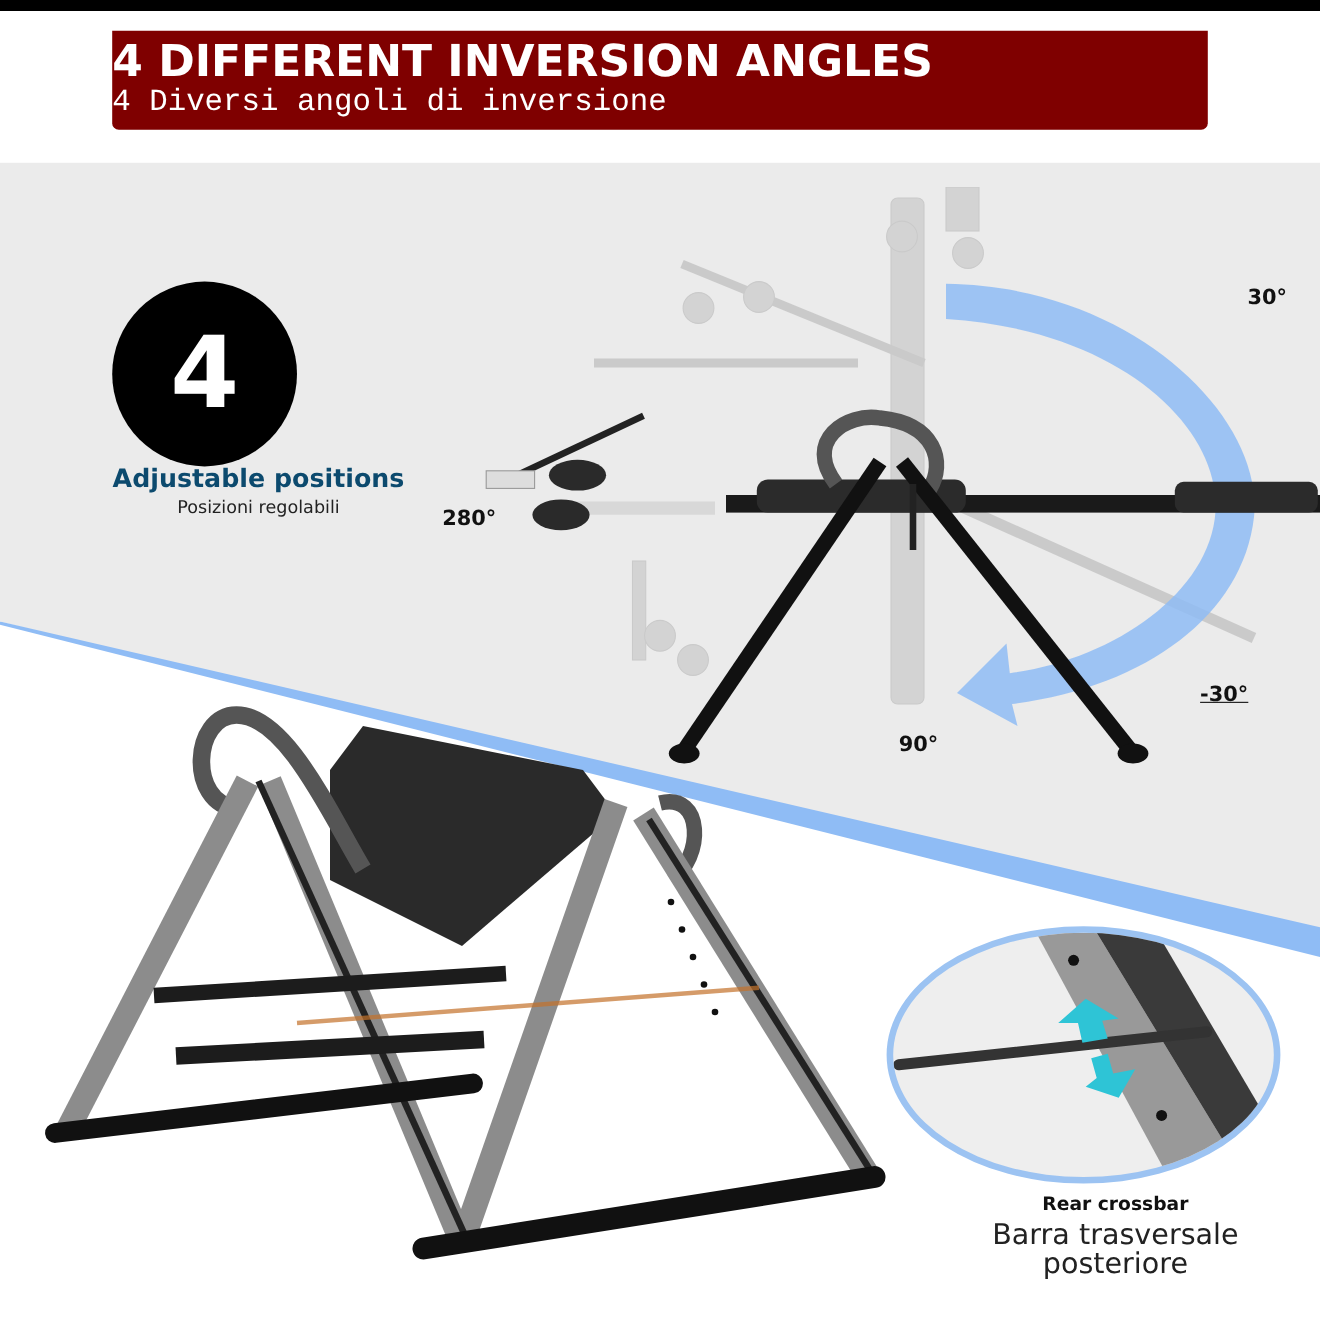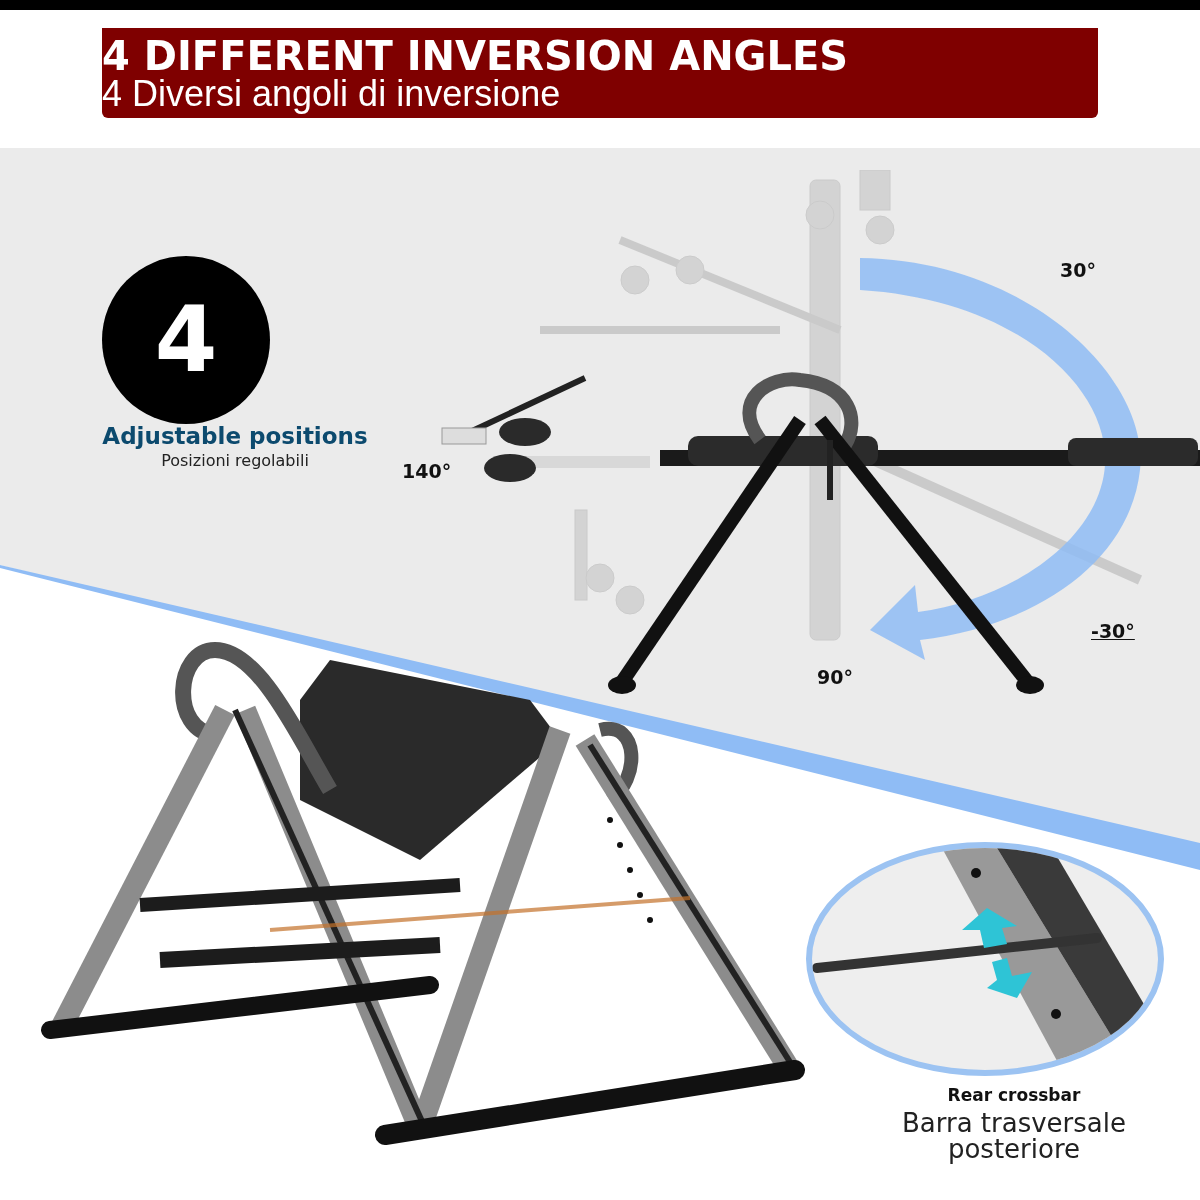--- a/index.html
+++ b/index.html
@@ -1,20 +1,20 @@
 <!DOCTYPE html>
 <html><head>
 <meta charset="utf-8">
 <style>
   html, body { margin:0; padding:0; }
   body { width:1200px; height:1200px; position:relative; overflow:hidden; background:#ffffff; font-family:"Liberation Sans", sans-serif; }
   .topbar { position:absolute; left:0; top:0; width:1200px; height:10px; background:#000; }
   .banner { position:absolute; left:102px; top:28px; width:996px; height:90px; background:#7f0000; border-radius:0 0 6px 6px; color:#fff; text-align:left; }
   .banner .t1 { font-family:"DejaVu Sans", sans-serif; font-weight:bold; font-size:40px; line-height:44px; margin-top:6px; letter-spacing:0px; }
-  .banner .t2 { font-family:Liberation Sans, sans-serif; font-size:36px; line-height:32px; }
+  .banner .t2 { font-family:Liberation Mono, monospace; font-size:28px; line-height:32px; }
   .gray { position:absolute; left:0; top:148px; width:1200px; height:1052px; background:#ebebeb; }
   .white-lower { position:absolute; left:0; top:0; width:1200px; height:1200px; background:#fff;
     clip-path: polygon(0 565px, 1200px 865px, 1200px 1200px, 0 1200px); }
   .blue-band { position:absolute; left:0; top:0; width:1200px; height:1200px; background:#8fbcf5;
     clip-path: polygon(0 565px, 1200px 843px, 1200px 870px, 0 568px); }
   .circle4 { position:absolute; left:102px; top:256px; width:168px; height:168px; border-radius:50%; background:#000; color:#fff;
     font-family:"DejaVu Sans", sans-serif; font-weight:bold; font-size:90px; line-height:168px; text-align:center; }
   .adj { position:absolute; left:40px; top:422px; width:390px; text-align:center; }
   .adj .h { font-family:"DejaVu Sans", sans-serif; font-weight:bold; font-size:23px; color:#0c4a6e; line-height:28px; }
   .adj .s { font-family:"DejaVu Sans", sans-serif; font-size:16px; color:#222; line-height:22px; }
@@ -71,22 +71,22 @@
   <ellipse cx="622" cy="685" rx="14" ry="9" fill="#111"></ellipse>
   <ellipse cx="1030" cy="685" rx="14" ry="9" fill="#111"></ellipse>
 </svg>
 
 <div class="circle4">4</div>
 <div class="adj">
   <div class="h">Adjustable positions</div>
   <div class="s">Posizioni regolabili</div>
 </div>
 
-<div class="angle" style="left:1060px;top:259px;">30°</div>
-<div class="angle" style="left:402px;top:460px;">140°</div>
+<div class="angle" style="left:1134px;top:259px;">30°</div>
+<div class="angle" style="left:402px;top:460px;">280°</div>
 <div class="angle" style="left:1091px;top:620px;text-decoration:underline;">-30°</div>
 <div class="angle" style="left:817px;top:666px;">90°</div>
 
 <div class="white-lower"></div>
 <div class="blue-band"></div>
 
 <svg class="product" style="left:30px;top:630px;" width="790" height="520" viewBox="30 630 790 520">
 
   <path d="M300 700 L330 660 L530 700 L560 740 L420 860 L300 800 Z" fill="#2a2a2a"></path>
 

